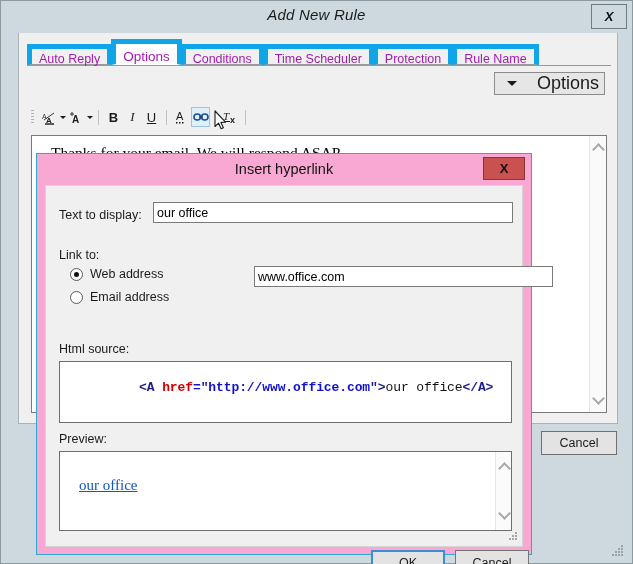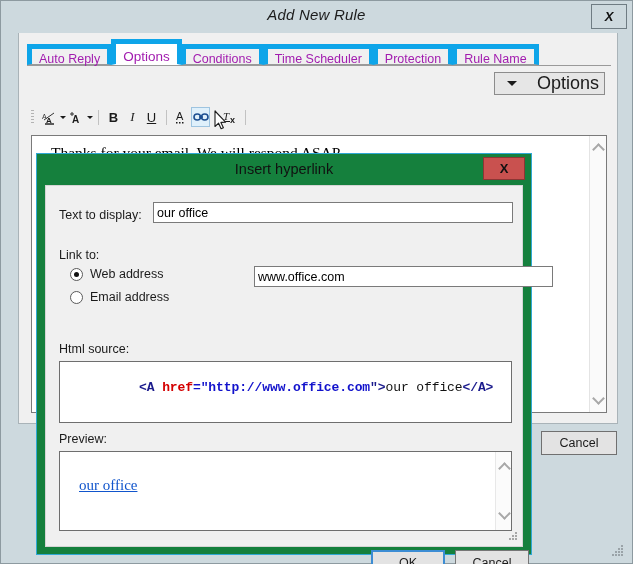--- a/index.html
+++ b/index.html
@@ -215,21 +215,21 @@
     position: absolute;
     width: 2px; height: 2px;
     background: #9aa3a8;
   }
 
   
   .modal {
     position: absolute;
     left: 36px; top: 153px;
     width: 496px; height: 402px;
-    background: #15803d;
+    background: #f9a8d4;
     border: 1px solid #2fa8d4;
   }
   .modal-title {
     position: absolute;
     left: 0; top: 1px; width: 494px; height: 28px;
     text-align: center;
     line-height: 28px;
     font-size: 14.5px;
     color: #111;
   }

